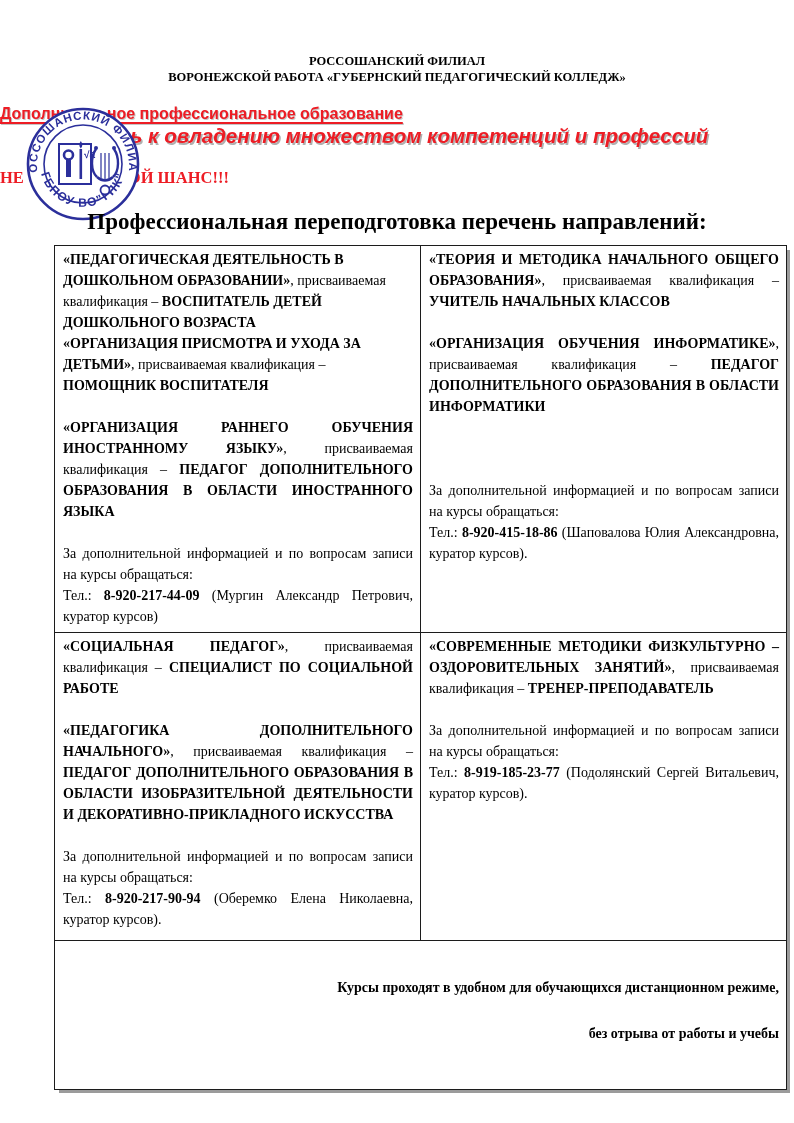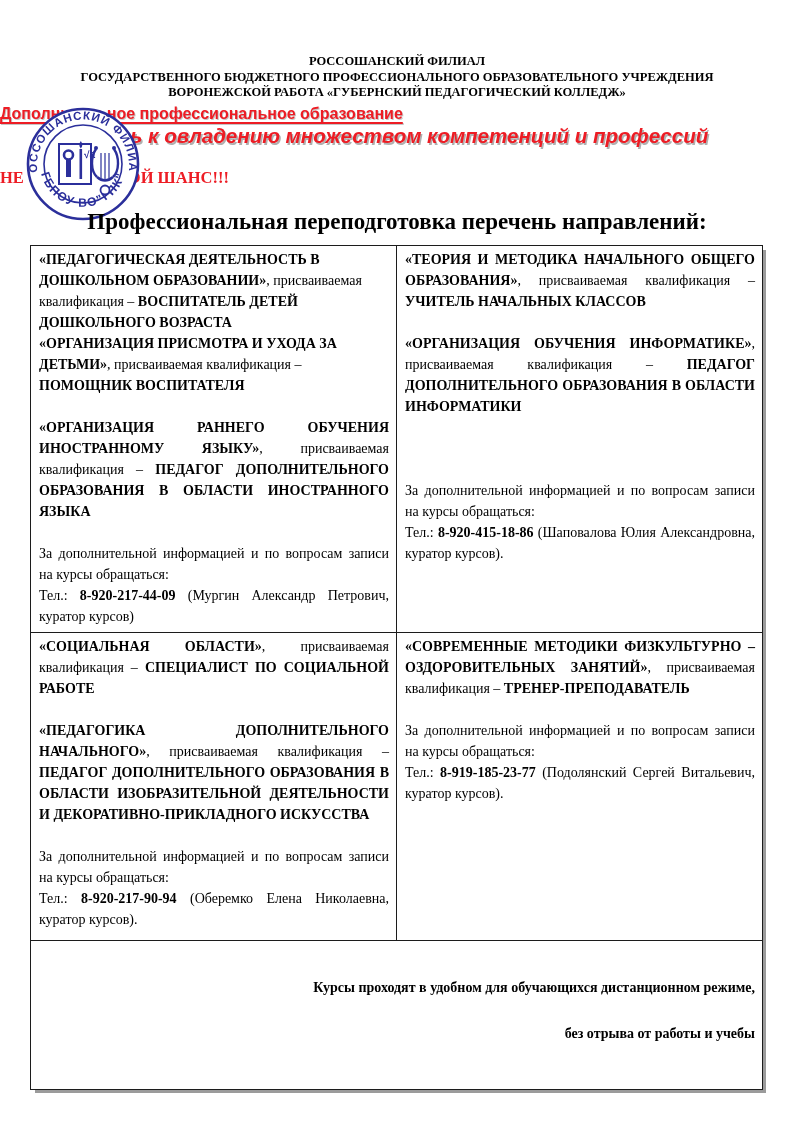--- a/index.html
+++ b/index.html
@@ -31,21 +31,21 @@
   }
   .section-title{
     position:absolute;top:197px;left:0;width:100%;text-align:center;
     font-weight:bold;font-size:23px;color:#000;
   }
   .logo{position:absolute;left:26px;top:95px;width:114px;height:114px;}
   .logo text{font-family:"Liberation Sans",sans-serif;font-weight:bold;fill:#2b2f9b;}
   .logo .arc-top{font-size:11.5px;letter-spacing:1px;}
   .logo .arc-bot{font-size:12px;letter-spacing:1.5px;}
   .dir-table{
-    position:absolute;left:30px;top:233px;width:701px;
+    position:absolute;left:54px;top:233px;width:701px;
     border-collapse:collapse;table-layout:fixed;
     box-shadow:4px 4px 0 -1px rgba(130,130,130,.8);
     background:#fff;
   }
   .dir-table td{
     border:1.5px solid #1c1c1c;vertical-align:top;
     width:350px;padding:3px 7px 0 8px;
     font-size:14px;line-height:21px;
   }
   .row1 td{height:383px;}
@@ -59,21 +59,20 @@
     padding-top:24px !important;line-height:46px !important;
   }
 </style>
 </head>
 <body>
 
 <div class="page">
 
   <div class="org-header">
     <div>РОССОШАНСКИЙ ФИЛИАЛ</div>
-    <div>ГОСУДАРСТВЕННОГО БЮДЖЕТНОГО ПРОФЕССИОНАЛЬНОГО ОБРАЗОВАТЕЛЬНОГО УЧРЕЖДЕНИЯ</div>
     <div>ВОРОНЕЖСКОЙ РАБОТА «ГУБЕРНСКИЙ ПЕДАГОГИЧЕСКИЙ КОЛЛЕДЖ»</div>
   </div>
 
   <div class="dpo">Дополнительное профессиональное образование</div>
   <div class="slogan">Путь к овладению множеством компетенций и профессий</div>
   <div class="chance">НЕ УПУСТИ СВОЙ ШАНС!!!</div>
 
   <svg class="logo" viewBox="0 0 114 114" xmlns="http://www.w3.org/2000/svg">
     <defs>
       <path id="arcTop" d="M 12,68 A 46,46 0 1 1 102,68"></path>
@@ -130,21 +129,21 @@
             <p class="para j"><b>«ОРГАНИЗАЦИЯ ОБУЧЕНИЯ ИНФОРМАТИКЕ»</b><span>, присваиваемая квалификация – </span><b>ПЕДАГОГ ДОПОЛНИТЕЛЬНОГО ОБРАЗОВАНИЯ В ОБЛАСТИ ИНФОРМАТИКИ</b></p>
             <p class="para">&nbsp;</p>
             <p class="para">&nbsp;</p>
             <p class="para">&nbsp;</p>
             <p class="para j"><span>За дополнительной информацией и по вопросам записи на курсы обращаться:</span></p>
             <p class="para j"><span>Тел.: </span><b>8-920-415-18-86</b><span> (Шаповалова Юлия Александровна, куратор курсов).</span></p>
           </td>
       </tr>
       <tr class="row2">
         <td>
-            <p class="para j"><b>«СОЦИАЛЬНАЯ ОБЛАСТИ»</b><span>, присваиваемая квалификация – </span><b>СПЕЦИАЛИСТ ПО СОЦИАЛЬНОЙ РАБОТЕ</b></p>
+            <p class="para j"><b>«СОЦИАЛЬНАЯ ПЕДАГОГ»</b><span>, присваиваемая квалификация – </span><b>СПЕЦИАЛИСТ ПО СОЦИАЛЬНОЙ РАБОТЕ</b></p>
             <p class="para">&nbsp;</p>
             <p class="para j"><b>«ПЕДАГОГИКА ДОПОЛНИТЕЛЬНОГО НАЧАЛЬНОГО»</b><span>, присваиваемая квалификация – </span><b>ПЕДАГОГ ДОПОЛНИТЕЛЬНОГО ОБРАЗОВАНИЯ В ОБЛАСТИ ИЗОБРАЗИТЕЛЬНОЙ ДЕЯТЕЛЬНОСТИ И ДЕКОРАТИВНО-ПРИКЛАДНОГО ИСКУССТВА</b></p>
             <p class="para">&nbsp;</p>
             <p class="para j"><span>За дополнительной информацией и по вопросам записи на курсы обращаться:</span></p>
             <p class="para j"><span>Тел.: </span><b>8-920-217-90-94</b><span> (Оберемко Елена Николаевна, куратор курсов).</span></p>
           </td>
         <td>
             <p class="para j"><b>«СОВРЕМЕННЫЕ МЕТОДИКИ ФИЗКУЛЬТУРНО – ОЗДОРОВИТЕЛЬНЫХ ЗАНЯТИЙ»</b><span>, присваиваемая квалификация – </span><b>ТРЕНЕР-ПРЕПОДАВАТЕЛЬ</b></p>
             <p class="para">&nbsp;</p>
             <p class="para j"><span>За дополнительной информацией и по вопросам записи на курсы обращаться:</span></p>

